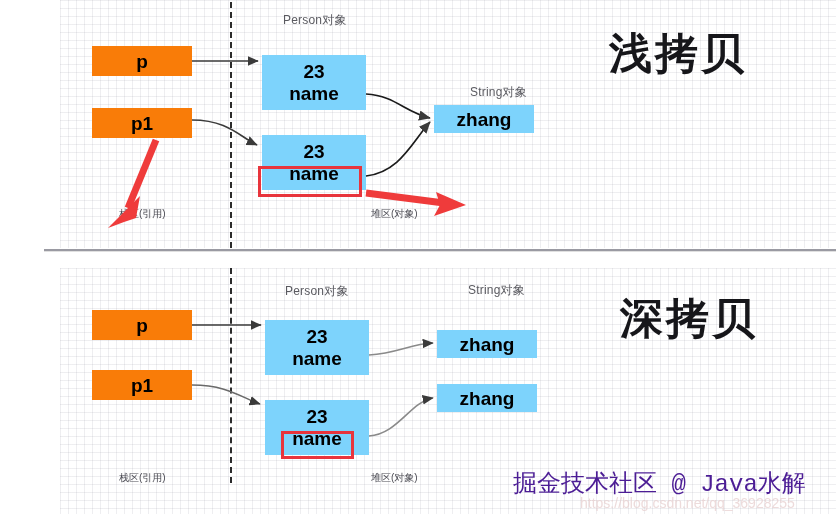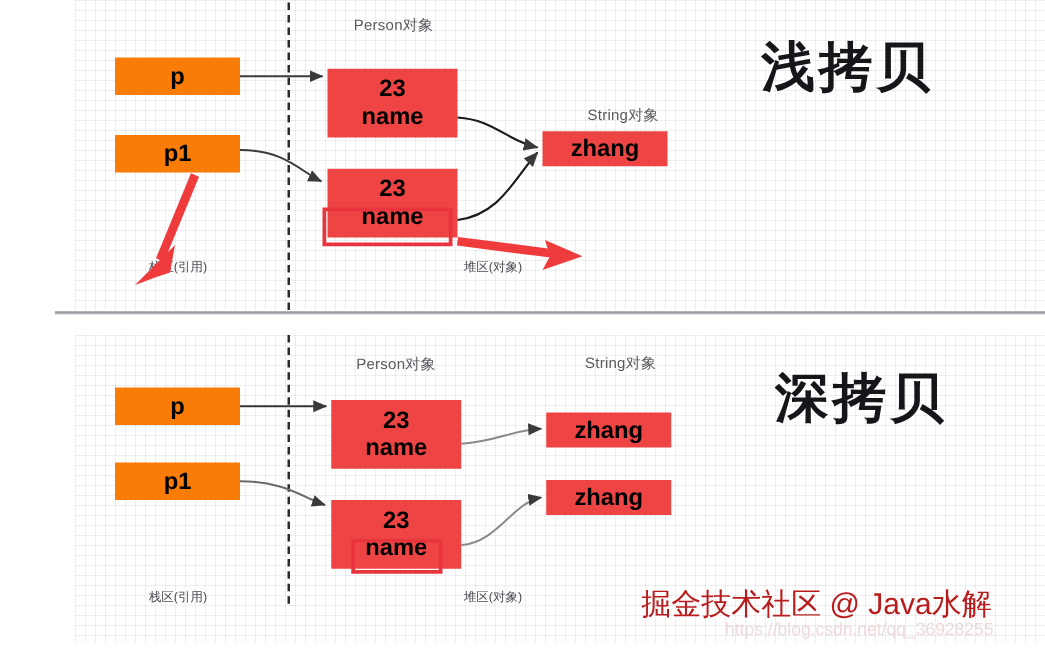--- a/index.html
+++ b/index.html
@@ -37,21 +37,21 @@
   }
 
   .box{
     position:absolute;
     display:flex;align-items:center;justify-content:center;
     color:#000;font-weight:bold;
     box-sizing:border-box;
     line-height:1;
   }
   .orange{background:#f97c08;font-size:19px;}
-  .blue{background:#ef4444;font-size:19px;}
+  .blue{background:#7dd3fc;font-size:19px;}
   .blue.twoline{
     flex-direction:column;justify-content:space-around;
     padding:6px 0;
   }
   .blue .cell{width:100%;text-align:center;}
 
   .caption{
     position:absolute;color:#5a5a60;font-size:12px;
     white-space:nowrap;letter-spacing:.2px;
   }
@@ -71,23 +71,23 @@
     background:transparent;
   }
 
   .redtext{
     position:absolute;color:#ef3b3b;white-space:pre;
     font-size:18px;line-height:1.25;
     font-family:"DejaVu Serif","Liberation Serif",serif;
   }
 
   .watermark{
-    position:absolute;color:#b91c1c;
+    position:absolute;color:#4c1d95;
     font-size:24px;white-space:nowrap;
-    font-family:Liberation Sans, sans-serif;
+    font-family:Liberation Mono, monospace;
     text-align:right;
   }
   .watermark-sub{
     position:absolute;color:#e7cfcf;font-size:14px;white-space:nowrap;
     opacity:.75;
   }
 
   svg.overlay{position:absolute;left:0;top:0;width:836px;height:519px;pointer-events:none;}
 </style>
 </head>

